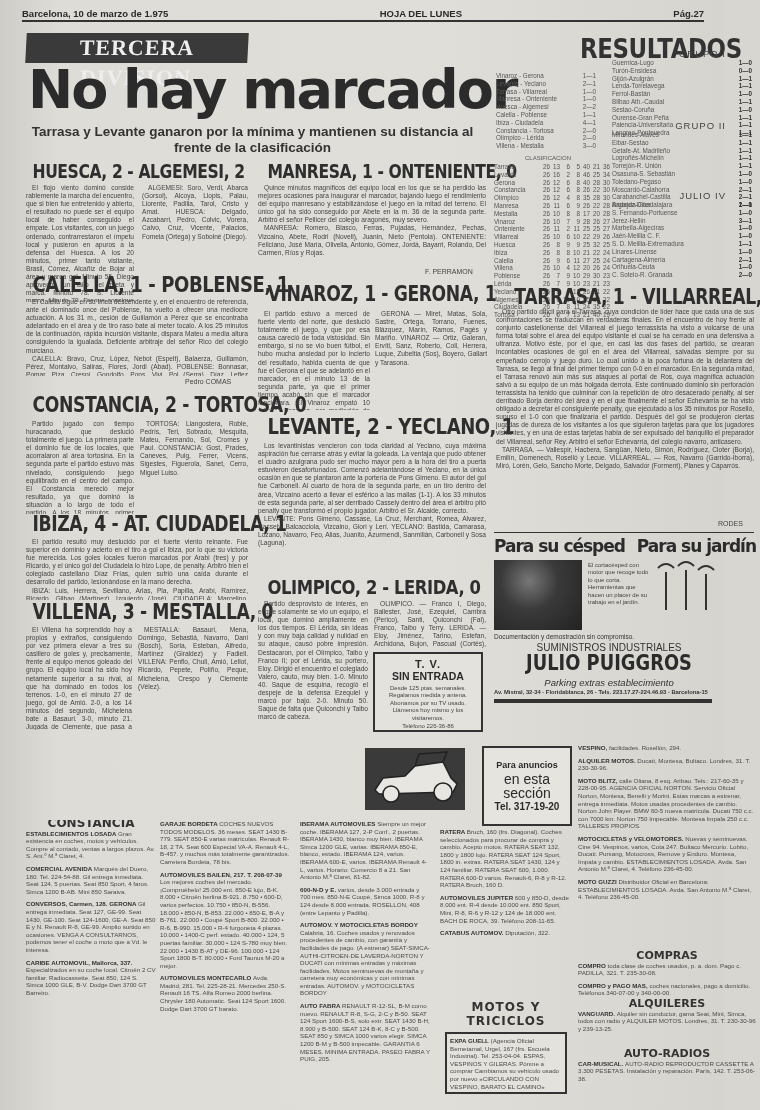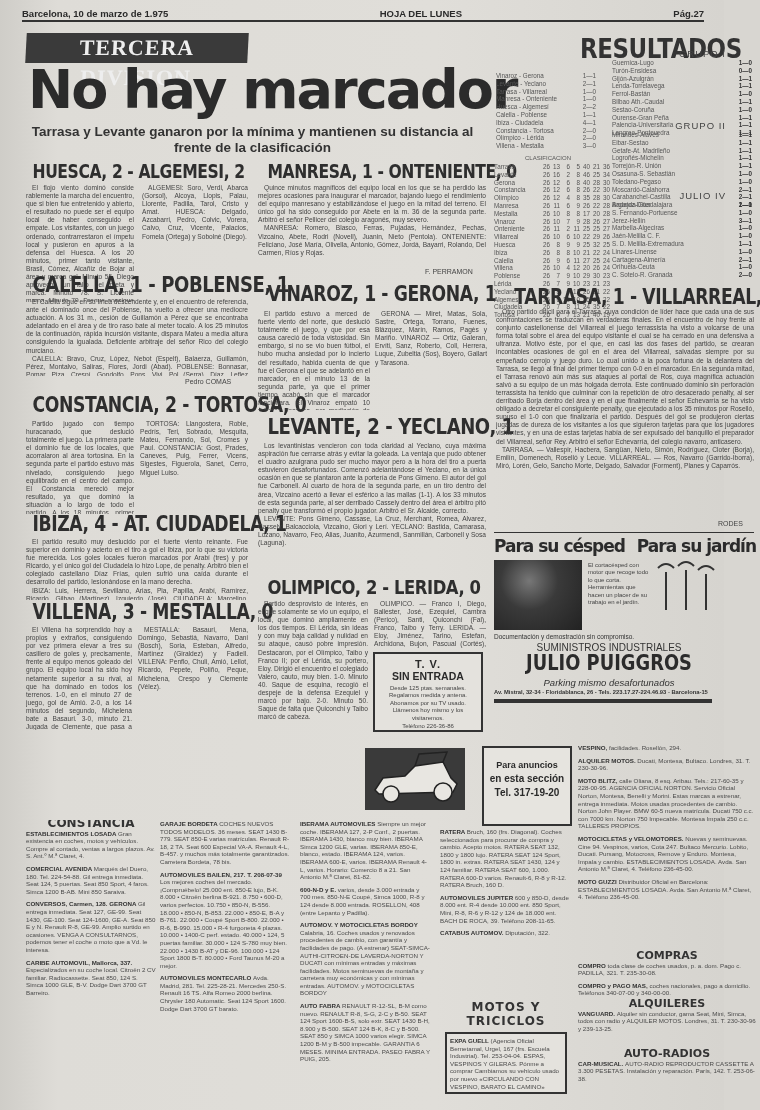--- a/index.html
+++ b/index.html
@@ -518,38 +518,38 @@
     <svg style="position:absolute;top:24px;left:160px" width="70" height="50">
       <g stroke="#333" stroke-width="2" fill="none">
           <path d="M12 50 L12 12 M4 8 Q12 0 20 8"></path>
           <path d="M32 50 L32 10 M24 6 Q32 -2 40 6"></path>
           <path d="M52 50 L52 14 M44 10 Q52 2 60 10"></path>
         </g>
     </svg>
     <div style="position:absolute;top:97px;left:0;font-size:6.5px;color:#333">Documentación y demostración sin compromiso.</div>
     <div style="position:absolute;top:106px;left:0;width:230px;text-align:center;font-size:10px;color:#333">SUMINISTROS INDUSTRIALES</div>
     <div style="position:absolute;top:115px;left:0;width:230px;text-align:center;font-family:'DejaVu Sans',sans-serif;font-weight:bold;font-size:21px;color:#2b2b2b;transform:scaleX(0.85)">JULIO PUIGGROS</div>
-    <div style="position:absolute;top:141px;left:0;width:230px;text-align:center;font-style:italic;font-size:9.5px;color:#333">Parking mismo desafortunados</div>
+    <div style="position:absolute;top:141px;left:0;width:230px;text-align:center;font-style:italic;font-size:9.5px;color:#333">Parking extras establecimiento</div>
     <div style="position:absolute;top:153px;left:0;width:262px;font-size:5.8px;color:#333;font-weight:bold;white-space:nowrap">Av. Mistral, 32-34 - Floridablanca, 26 - Tels. 223.17.27-224.46.93 - Barcelona-15</div>
     <div class="rule" style="position:absolute;top:163px;left:0;width:218px;height:4px"></div>
   </div>
 
   <div class="abs car">
     <svg width="100" height="62">
       <g fill="#e8e6e1" stroke="#222" stroke-width="1.5">
         <path d="M10 42 L18 30 L40 28 L50 18 L78 14 L86 30 L92 36 L88 44 L14 46 Z"></path>
         <circle cx="26" cy="46" r="8"></circle>
           <circle cx="78" cy="44" r="9"></circle>
         <path d="M50 18 L54 6 L82 4 L78 14" fill="none"></path>
       </g>
     </svg>
   </div>
   <div class="abs box" style="top:746px;left:482px;width:90px;height:80px;text-align:center;padding-top:10px;background:#e6e4df">
     <div style="font-weight:bold;font-size:9px;line-height:14px">Para anuncios</div>
-    <div style="font-weight:bold;font-size:10px;line-height:14px">en esta sección</div>
+    <div style="font-weight:normal;font-size:14px;line-height:14px">en esta sección</div>
     <div style="font-weight:bold;font-size:10px;line-height:14px">Tel. 317-19-20</div>
   </div>
 
   <div class="abs cls" style="top:820px;left:26px;width:130px;height:285px;overflow:hidden">
       <div class="cls-h" style="font-size: 12px; margin-bottom: 2px;">CONSTANCIA</div>
       <div style="margin-bottom: 5px;"><b>ESTABLECIMIENTOS LOSADA </b><span>Gran existencia en coches, motos y vehículos. Compre al contado, ventas a largos plazos. Av. S. Ant.º M.ª Claret, 4.</span></div>
       <div style="margin-bottom: 5px;"><b>COMERCIAL AVENIDA </b><span>Marqués del Duero, 180. Tel. 224-54-88. Gil entrega inmediata. Seat 124, 5 puertas. Seat 850 Sport, 4 faros. Simca 1200 B-AB. Mini 850 Saraiva.</span></div>
       <div style="margin-bottom: 5px;"><b>CONVERSOS, Carmen, 128. GERONA </b><span>Gil entrega inmediata. Seat 127, GE-99. Seat 1430, GE-100. Seat 124-1600, GE-A. Seat 850 E y N. Renault R-8, GE-99. Amplio surtido en ocasiones. VENGA A CONSULTARNOS, podemos tener el coche o moto que a Vd. le interesa.</span></div>
       <div style="margin-bottom: 5px;"><b>CARIBE AUTOMOVIL, Mallorca, 337. </b><span>Especializados en su coche local. Citroën 2 CV familiar. Radiocassette. Seat 850, 124 S. Simca 1000 GLE, B-V. Dodge Dart 3700 GT Barreiro.</span></div>
     </div>

